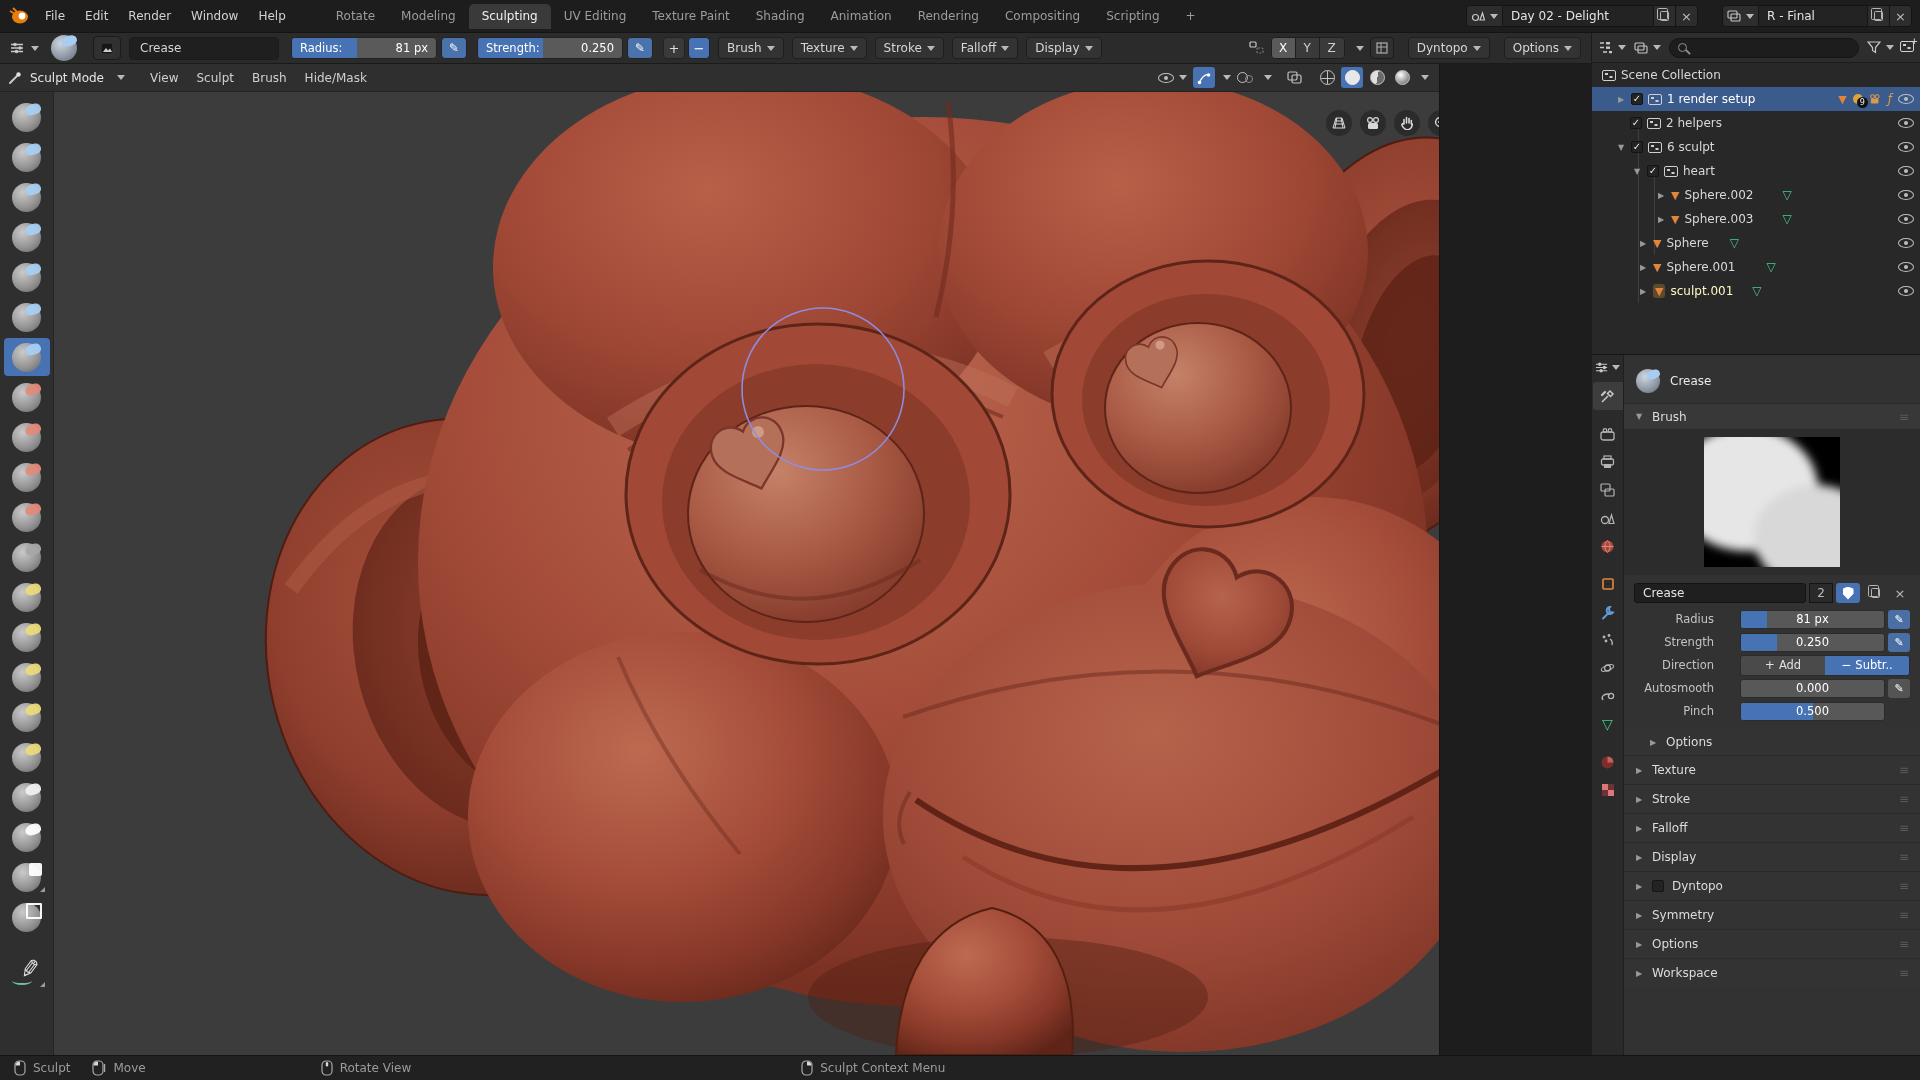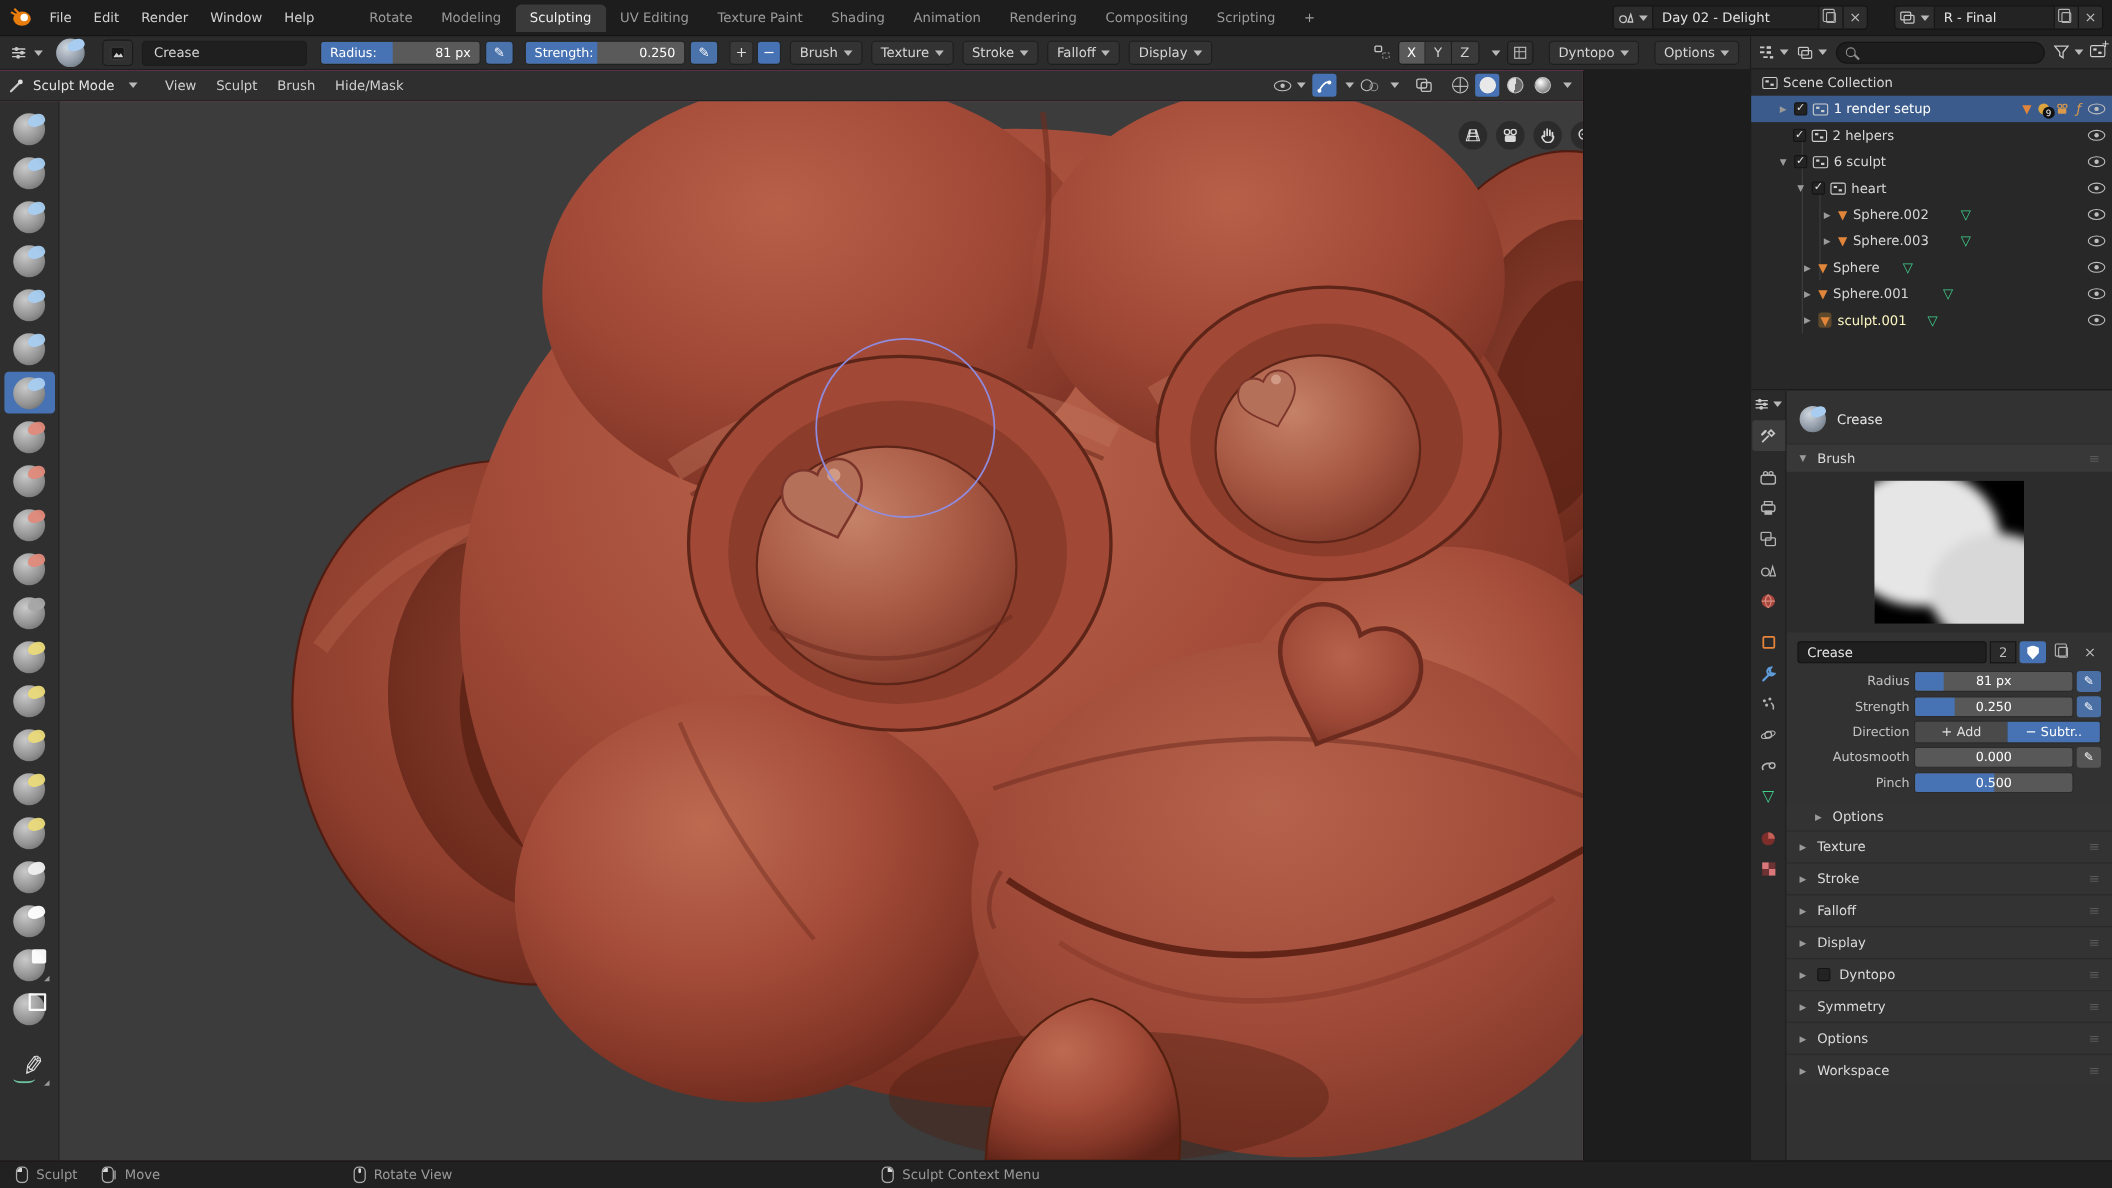--- a/index.html
+++ b/index.html
@@ -64,21 +64,21 @@
   .smallbtn.on { background:#4772b3; color:#fff; }
   .ddbtn { height:22px; padding:0 8px; background:#333; border:1px solid #1e1e1e; border-radius:4px;
     display:flex; align-items:center; color:#d6d6d6; margin-left:8px; }
   .seg { display:flex; height:22px; border:1px solid #1e1e1e; border-radius:4px; overflow:hidden; }
   .seg span { width:24px; display:flex; align-items:center; justify-content:center; background:#3a3a3a;
     color:#cfcfcf; border-right:1px solid #1e1e1e; }
   .seg span:last-child { border-right:none; }
   .seg span.on { background:#5a5a5a; color:#fff; }
 
   
-  #viewport { left:0; top:64px; width:1440px; height:991px; background:#ec4899; border-right:1px solid #161616; }
+  #viewport { left:0; top:64px; width:1440px; height:991px; background:#7f1d1d; border-right:1px solid #161616; }
   #vheader { position:absolute; left:0; top:0; width:100%; height:28px; background:#2f2f2f;
     border-bottom:1px solid #222; display:flex; align-items:center; }
   #vheader .menu { padding:3px 9px; color:#d0d0d0; }
   #modebtn { display:flex; align-items:center; background:#2f2f2f; padding:3px 8px; border-radius:4px; color:#e5e5e5; }
   #canvas { position:absolute; left:0; top:28px; right:0; bottom:0; overflow:hidden; background:#3c3c3c; }
   #monkey { position:absolute; left:0; top:0; }
   #toolbar { position:absolute; left:0; top:0; bottom:0; width:54px; background:#2f2f2f;
     border-right:1px solid #242424; display:flex; flex-direction:column; align-items:center; padding-top:5px; overflow:hidden; }
   .tbrush { width:46px; height:38px; display:flex; align-items:center; justify-content:center;
     border-radius:4px; margin:1px 0; flex:0 0 auto; position:relative; }
@@ -129,21 +129,21 @@
   .guide { position:absolute; width:1px; background:#3e3e3e; }
 
   
   #props { left:1592px; top:355px; width:328px; height:700px; background:#323232; display:flex; }
   #ptabs { width:32px; background:#2a2a2a; border-right:1px solid #1f1f1f; display:flex; flex-direction:column;
     align-items:center; padding-top:6px; }
   .ptab { width:30px; height:28px; display:flex; align-items:center; justify-content:center; border-radius:3px 0 0 3px; }
   .ptab.active { background:#3d3d3d; }
   #pcontent { flex:1; position:relative; overflow:hidden; }
   .prow { display:flex; align-items:center; height:20px; margin:3px 10px 3px 0; }
-  .plabel { flex:0 0 116px; text-align:right; padding-right:4px; color:#c3c3c3; font-size:11.5px; white-space:nowrap; }
+  .plabel { flex:0 0 116px; text-align:right; padding-right:26px; color:#c3c3c3; font-size:11.5px; white-space:nowrap; }
   .pslider { flex:1; height:19px; background:#585858; border-radius:3px; position:relative; overflow:hidden;
     border:1px solid #2b2b2b; display:flex; align-items:center; justify-content:center; color:#fff; font-size:11.5px; }
   .pslider .fill { position:absolute; left:0; top:0; bottom:0; background:#4772b3; }
   .pslider span { position:relative; z-index:1; }
   .ppen { width:22px; height:19px; margin-left:3px; border-radius:3px; background:#4a6fa5; color:#fff;
     display:flex; align-items:center; justify-content:center; font-size:11px; flex:0 0 auto; }
   .ppen.gray { background:#545454; }
   .sect { height:26px; display:flex; align-items:center; gap:8px; padding:0 10px; border-top:1px solid #2a2a2a;
     background:#333333; color:#dcdcdc; }
   .sect .grip { margin-left:auto; color:#5a5a5a; letter-spacing:1px; }

